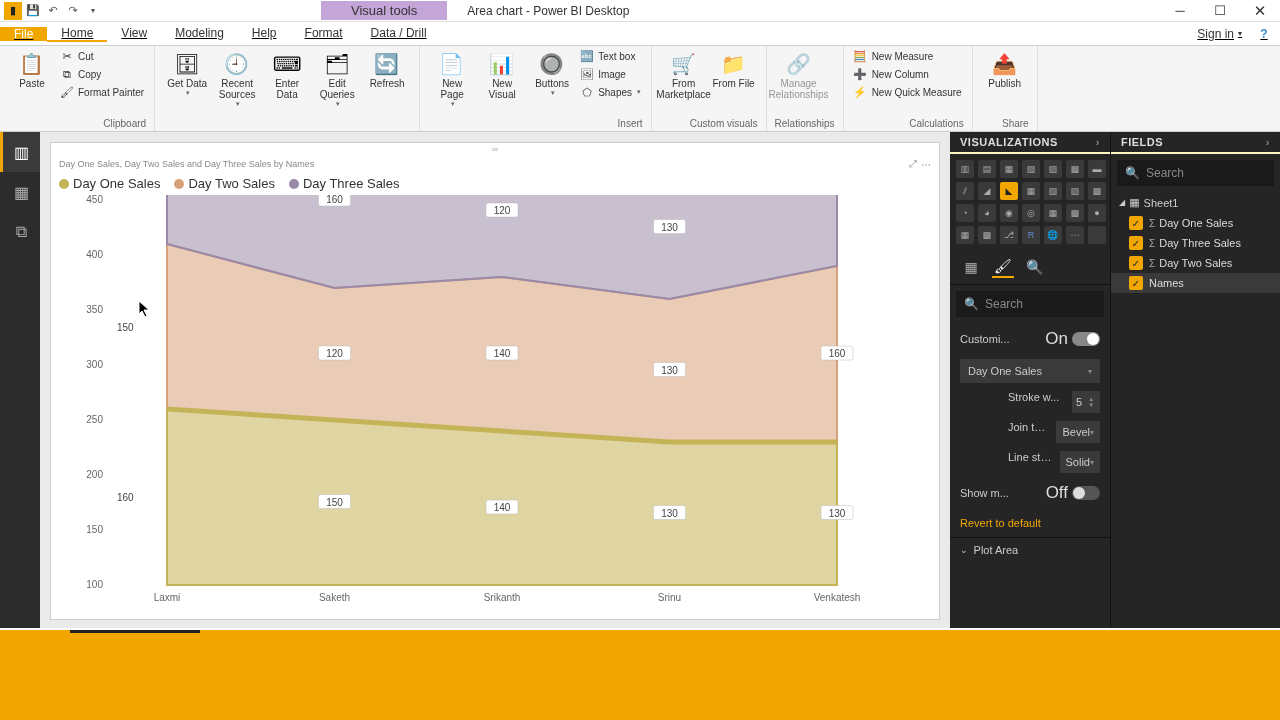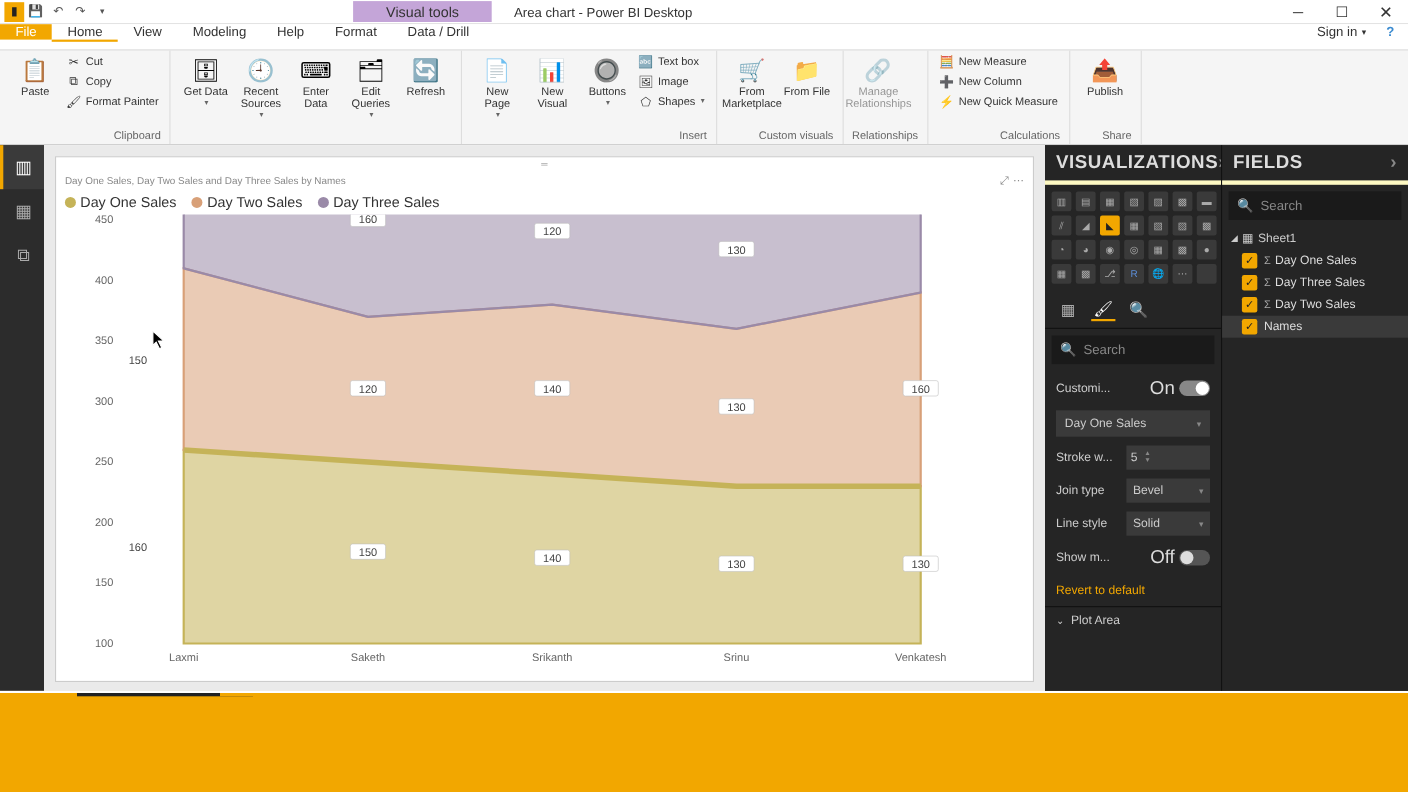--- a/index.html
+++ b/index.html
@@ -9,21 +9,21 @@
 .titlebar { height: 22px; background: #fff; display: flex; align-items: center; border-bottom: 1px solid #e0e0e0; }
 .titlebar .qat { display: flex; align-items: center; gap: 2px; padding: 0 4px; }
 .titlebar .qat span { width: 18px; height: 18px; display: flex; align-items: center; justify-content: center; font-size: 11px; color: #555; }
 .visual-tools { background: #c4a5d8; color: #333; padding: 2px 30px; font-size: 13px; margin-left: 215px; }
 .title { margin-left: 20px; color: #333; font-size: 12px; }
 .win-controls { margin-left: auto; display: flex; }
 .win-controls span { width: 40px; height: 22px; display: flex; align-items: center; justify-content: center; font-size: 13px; color: #333; }
 .win-close { font-size: 15px !important; }
 
 
-.tabs { height: 24px; background: #fff; display: flex; align-items: flex-start; border-bottom: 1px solid #d0d0d0; }
+.tabs { height: 24px; background: #fff; display: flex; align-items: center; border-bottom: 1px solid #d0d0d0; text-decoration: underline; }
 .file-tab { background: #f2a700; color: #fff; padding: 0 14px; display: flex; align-items: center; }
 .tab { padding: 0 14px; display: flex; align-items: center; color: #333; border-bottom: 2px solid transparent; }
 .tab.active { border-bottom-color: #f2a700; }
 .signin { margin-left: auto; padding: 0 12px; display: flex; align-items: center; color: #333; }
 .signin .dd { margin-left: 4px; font-size: 8px; }
 .help-q { width: 20px; display: flex; align-items: center; justify-content: center; color: #3b8bd0; font-weight: bold; margin-right: 6px; }
 
 
 .ribbon { height: 86px; background: #f5f5f5; border-bottom: 1px solid #ccc; display: flex; }
 .ribbon-group { border-right: 1px solid #ddd; padding: 2px 8px 0 8px; display: flex; flex-direction: column; }
@@ -51,21 +51,21 @@
 .legend { display: flex; gap: 14px; padding: 4px 8px; font-size: 13px; color: #333; }
 .legend .item { display: flex; align-items: center; gap: 4px; }
 .legend .dot { width: 10px; height: 10px; border-radius: 50%; }
 .chart { position: relative; height: 410px; margin: 0 10px 0 4px; }
 .chart svg { width: 100%; height: 100%; }
 
 
 .right { width: 330px; display: flex; background: #1e1e1e; }
 .viz-panel { width: 160px; background: #252525; display: flex; flex-direction: column; }
 .fields-panel { flex: 1; background: #252525; border-left: 1px solid #111; display: flex; flex-direction: column; }
-.panel-header { height: 36px; display: flex; align-items: center; padding: 0 10px; color: #ddd; font-size: 17px; font-weight: bold; letter-spacing: 0.5px; border-bottom: 4px solid #fef9c3; }
+.panel-header { height: 22px; display: flex; align-items: center; padding: 0 10px; color: #ddd; font-size: 11px; font-weight: bold; letter-spacing: 0.5px; border-bottom: 2px solid #fef9c3; }
 .panel-header .caret { margin-left: auto; color: #888; }
 
 .viz-gallery { padding: 6px; display: grid; grid-template-columns: repeat(7, 18px); gap: 4px; }
 .viz-gallery span { width: 18px; height: 18px; background: #3a3a3a; border-radius: 2px; display: flex; align-items: center; justify-content: center; font-size: 9px; color: #aaa; }
 .viz-gallery span.sel { background: #f2a700; color: #222; }
 
 .viz-sub { display: flex; gap: 10px; padding: 6px 10px; border-bottom: 1px solid #111; }
 .viz-sub span { width: 22px; height: 22px; display: flex; align-items: center; justify-content: center; color: #aaa; font-size: 14px; }
 .viz-sub span.active { color: #fff; border-bottom: 2px solid #f2a700; }
 
@@ -80,21 +80,21 @@
 .toggle.on { background: #888; }
 .toggle .knob { width: 12px; height: 12px; border-radius: 50%; background: #ddd; position: absolute; top: 1px; }
 .toggle .knob.on { right: 1px; background: #fff; }
 .toggle .knob.off { left: 1px; }
 
 .prop-select { margin: 4px 10px; background: #3a3a3a; height: 24px; display: flex; align-items: center; padding: 0 8px; color: #ccc; font-size: 11px; }
 .prop-select .caret { margin-left: auto; font-size: 8px; color: #888; }
 .prop-input { background: #3a3a3a; height: 22px; display: flex; align-items: center; padding: 0 4px; color: #ccc; font-size: 11px; }
 .prop-input .spin { margin-left: 6px; display: flex; flex-direction: column; font-size: 6px; line-height: 6px; color: #888; }
 
-.prop-dual { display: flex; align-items: center; padding: 4px 10px; color: #ccc; font-size: 11px; gap: 8px; }
+.prop-dual { display: flex; align-items: flex-start; padding: 4px 10px; color: #ccc; font-size: 11px; gap: 8px; margin-left: 48px; }
 .prop-dual .plabel { width: 56px; white-space: nowrap; overflow: hidden; text-overflow: ellipsis; }
 .prop-dual .sel { flex: 1; background: #3a3a3a; height: 22px; display: flex; align-items: center; padding: 0 6px; }
 .prop-dual .sel .caret { margin-left: auto; font-size: 8px; color: #888; }
 
 .revert { color: #f2a700; font-size: 11px; padding: 8px 10px; }
 .section-head { display: flex; align-items: center; padding: 6px 10px; color: #ccc; font-size: 11px; border-top: 1px solid #111; }
 .section-head .caret { margin-right: 6px; font-size: 9px; }
 
 .fields-search { margin: 6px; background: #1a1a1a; height: 26px; display: flex; align-items: center; padding: 0 8px; color: #888; }
 .fields-search .ico { margin-right: 6px; font-size: 12px; }

